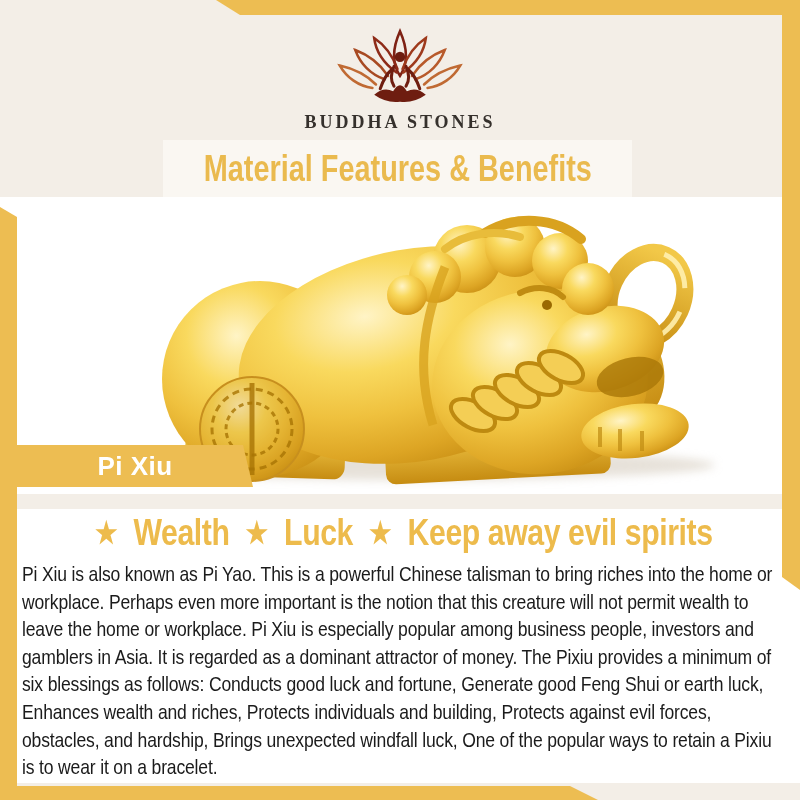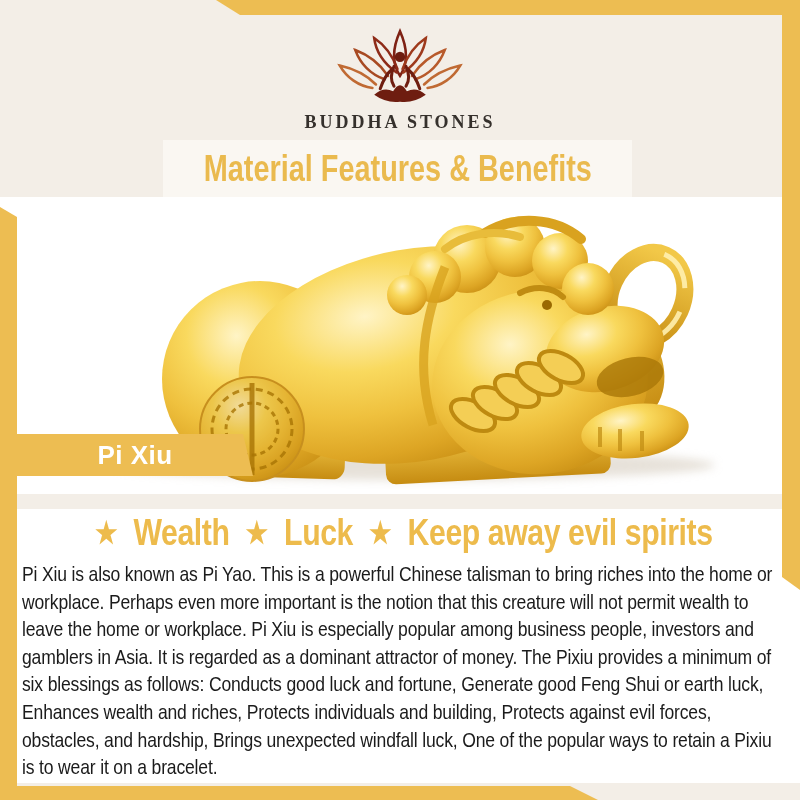--- a/index.html
+++ b/index.html
@@ -28,21 +28,21 @@
     font-family:"Liberation Serif",serif;font-size:18px;font-weight:600;
     letter-spacing:3px;color:#35302C;}
   
   .banner{left:163px;top:140px;width:469px;height:57px;background:#FAF7F2;
     display:flex;align-items:center;justify-content:center;}
   .banner-title{font-size:37px;font-weight:bold;color:#EABA4E;white-space:nowrap;
     transform:scaleX(0.78);letter-spacing:0px;}
   
   .photo{left:15px;top:197px;width:770px;height:298px;}
   
-  .tag{left:17px;top:434px;width:236px;height:42px;background:#EDBD52;
+  .tag{left:17px;top:445px;width:236px;height:42px;background:#EDBD52;
     clip-path:polygon(0 0,226px 0,236px 42px,0 42px);
     display:flex;align-items:center;justify-content:center;}
   .tag-text{color:#FFFFFF;font-weight:bold;font-size:26px;letter-spacing:0.5px;}
   
   .benefits{left:0;top:512px;width:800px;text-align:center;white-space:nowrap;
     color:#EDBB4C;font-weight:bold;font-size:36px;transform:scaleX(0.84);}
   .benefits .star{margin:0 9px;font-size:30px;vertical-align:2px;}
   .benefits .item{letter-spacing:-0.5px;}
   
   .desc{left:22px;top:560px;width:900px;transform:scaleX(0.836);transform-origin:left top;

